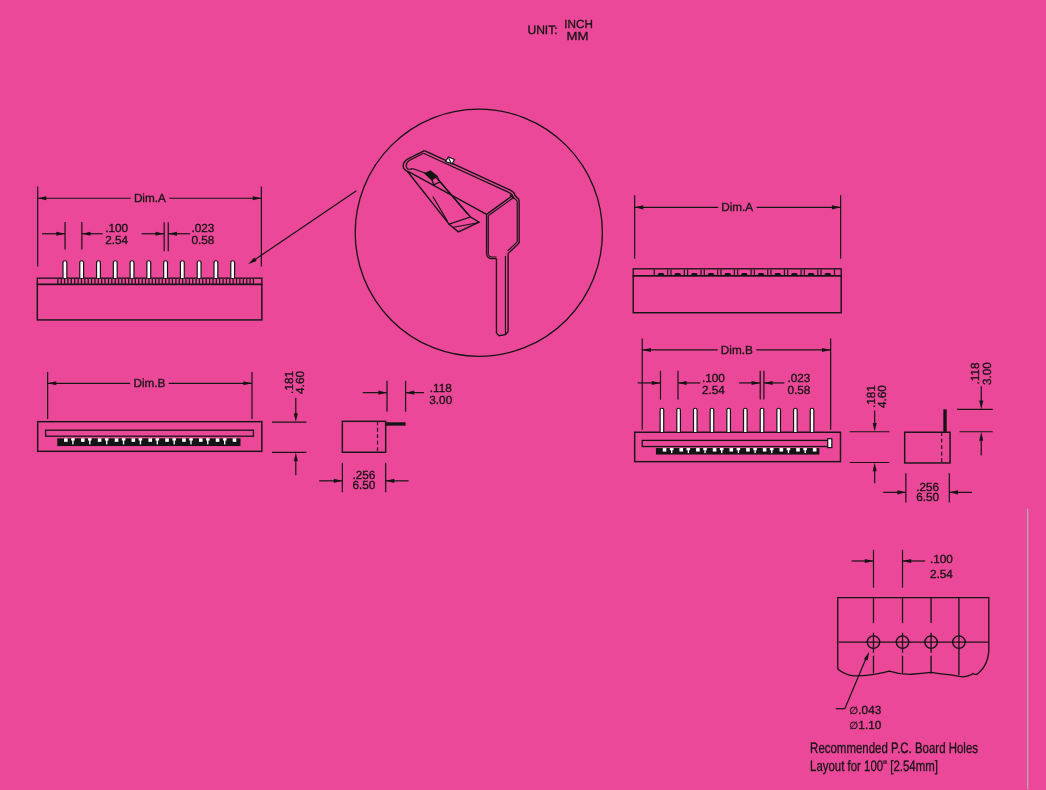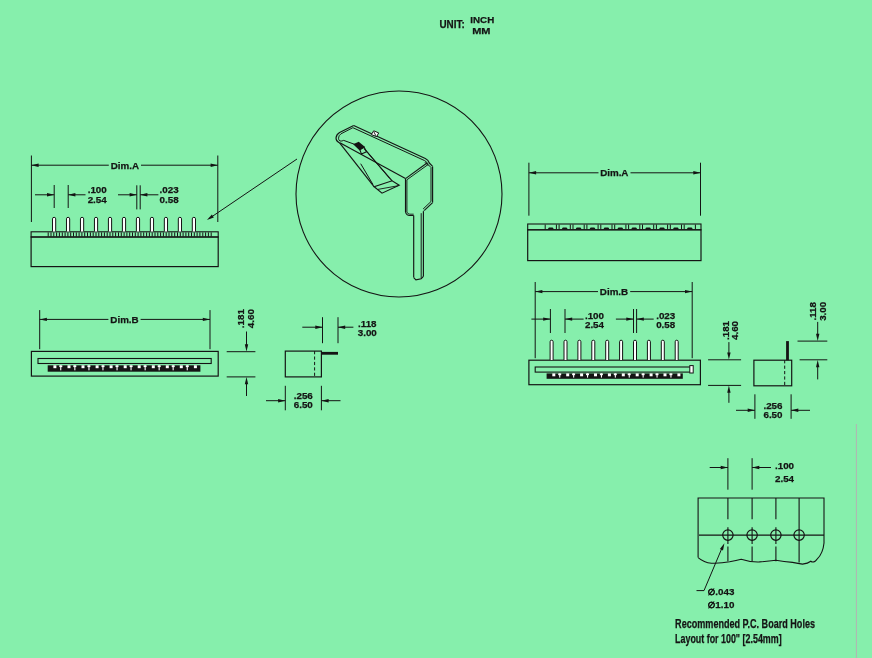--- a/index.html
+++ b/index.html
@@ -1,17 +1,17 @@
 <!DOCTYPE html>
 <html><head>
 <meta charset="utf-8">
 <style>
   html,body { margin:0; padding:0; background:#fff; }
-  #page { width:872px; height:658px; position:relative; background:#86efac; overflow:hidden;
-           transform: translateZ(0); will-change: transform; font-weight: bold; }
+  #page { width:872px; height:658px; position:relative; background:#ec4899; overflow:hidden;
+           transform: translateZ(0); will-change: transform; }
 </style>
 </head>
 <body>
 <div id="page">
 <svg width="872" height="658" viewBox="0 0 872 658">
 <text x="439.5" y="28.2" font-family="&quot;Liberation Sans&quot;, sans-serif" font-size="10.2" fill="#141414" stroke="#141414" stroke-width="0.25" text-anchor="start" textLength="25.2" lengthAdjust="spacingAndGlyphs">UNIT:</text>
 <text x="470.3" y="23.2" font-family="&quot;Liberation Sans&quot;, sans-serif" font-size="9.8" fill="#141414" stroke="#141414" stroke-width="0.25" text-anchor="start" textLength="23.9" lengthAdjust="spacingAndGlyphs">INCH</text>
 <text x="472.2" y="33.6" font-family="&quot;Liberation Sans&quot;, sans-serif" font-size="9.8" fill="#141414" stroke="#141414" stroke-width="0.25" text-anchor="start" textLength="18.3" lengthAdjust="spacingAndGlyphs">MM</text>
 <rect x="31.1" y="237.0" width="187.1" height="29.6" fill="none" stroke="#141414" stroke-width="1.2"></rect>
 <rect x="31.1" y="231.8" width="187.1" height="5.2" fill="none" stroke="#141414" stroke-width="1.1"></rect>

